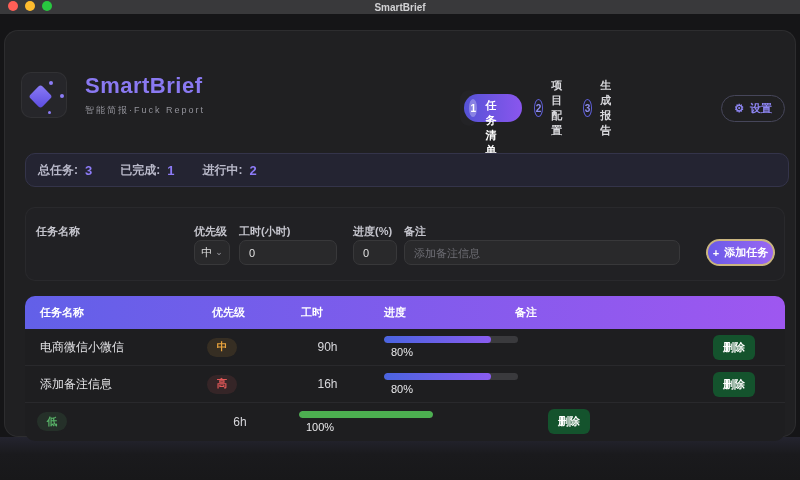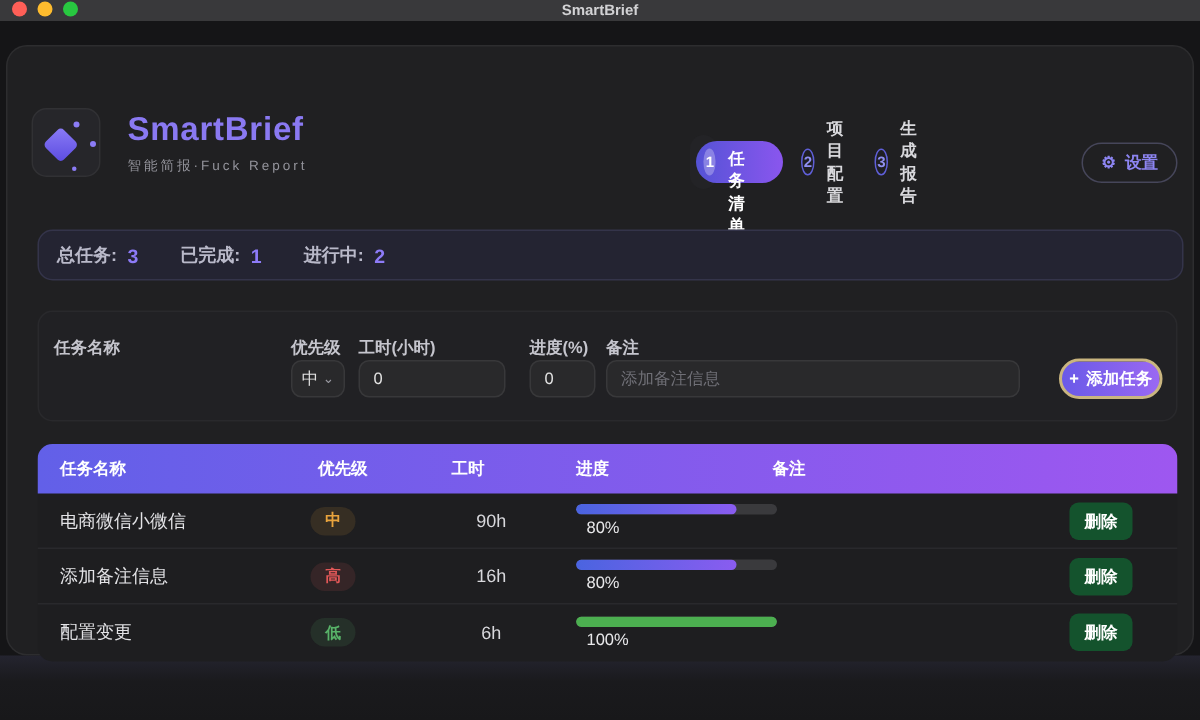--- a/index.html
+++ b/index.html
@@ -294,21 +294,20 @@
         <div class="bar-track">
           <div class="bar-fill" style="width: 80%;"></div>
         </div>
         <div class="bar-label">80%</div>
       </div>
       <div></div>
       <div><button class="delete-btn">删除</button></div>
     </div>
 
     <div class="t-grid t-row">
-      <div class="cell-name">配置变更</div>
       <div>
           <div class="badge low">低</div>
         </div>
       <div class="cell-hours">6h</div>
       <div class="cell-progress">
         <div class="bar-track">
           <div class="bar-fill green" style="width: 100%;"></div>
         </div>
         <div class="bar-label">100%</div>
       </div>

